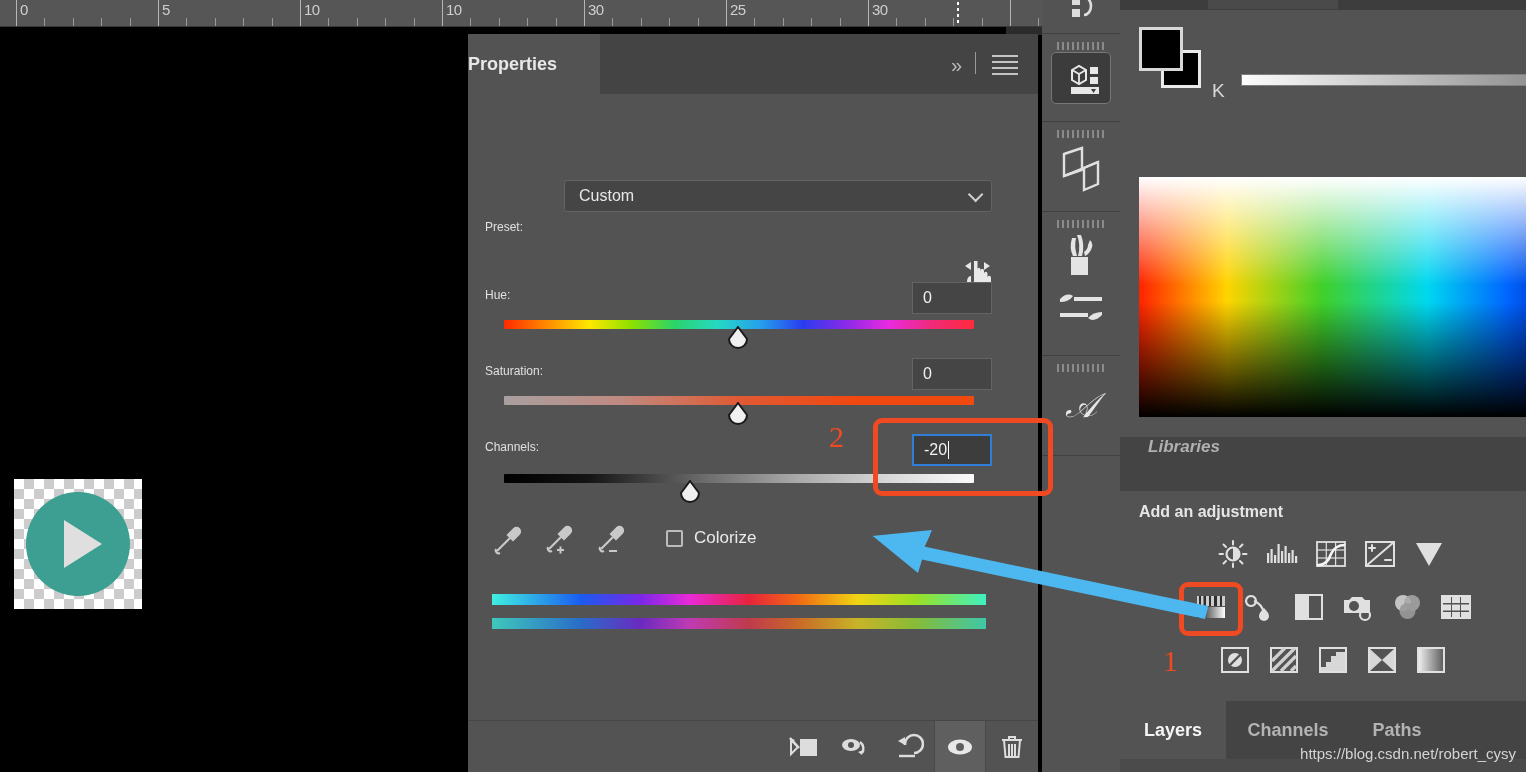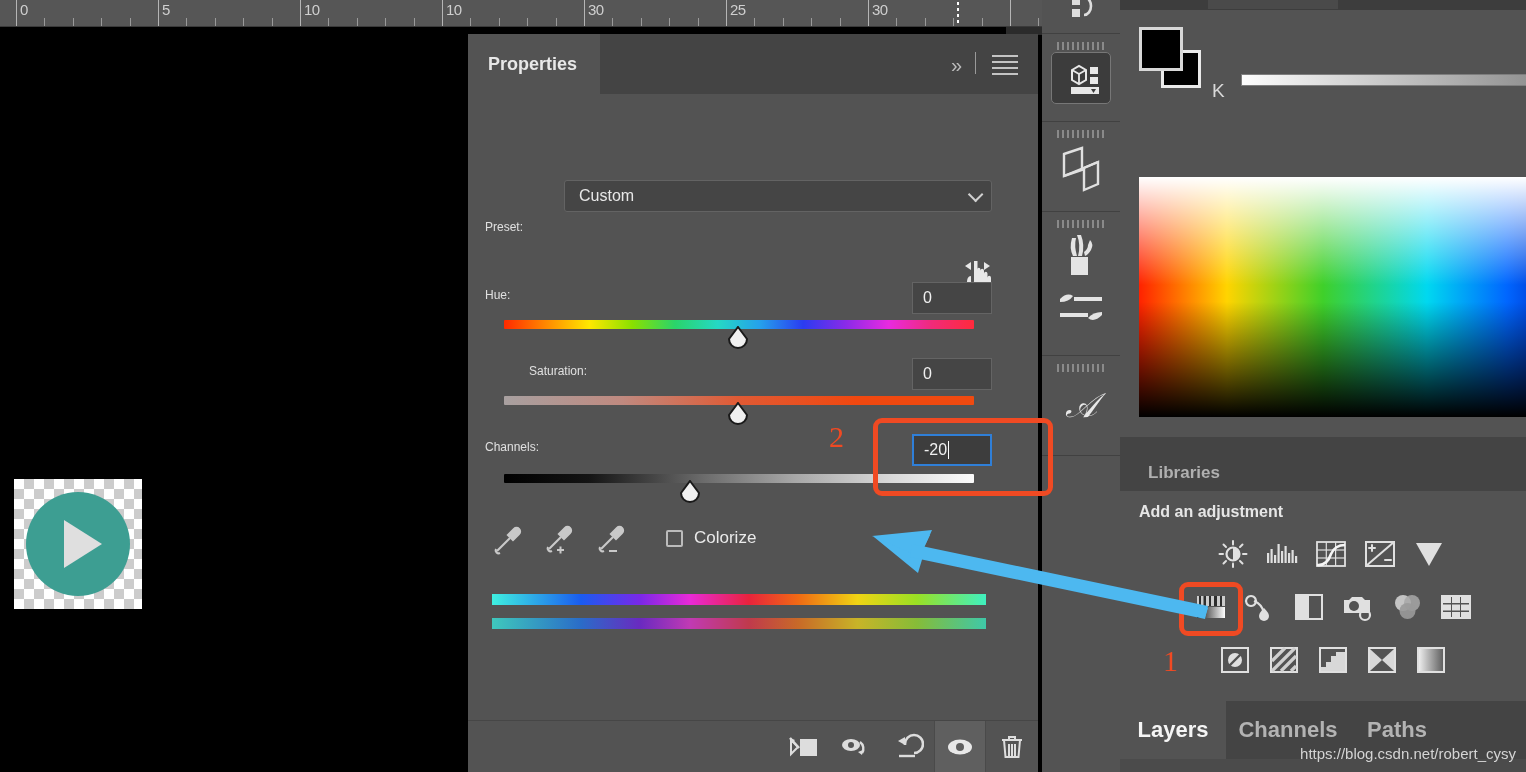--- a/index.html
+++ b/index.html
@@ -56,21 +56,21 @@
   }
 
   
   #properties-panel {
     position: absolute; left: 468px; top: 34px; width: 570px; height: 738px;
     background: #535353;
   }
   #prop-tabbar { position: absolute; left: 0; top: 0; width: 100%; height: 60px; background: #444; }
   #prop-tab {
     position: absolute; left: 0; top: 0; width: 132px; height: 60px;
-    background: #535353; display: flex; align-items: center; padding-left: 20px;
+    background: #535353; display: flex; align-items: center; 
     font-size: 18px; font-weight: bold; color: #e8e8e8;
   }
   #prop-collapse-icon {
     position: absolute; right: 76px; top: 20px; font-size: 20px; color: #bdbdbd; cursor: pointer;
   }
   #prop-divider { position: absolute; right: 62px; top: 18px; width: 1px; height: 22px; background: #9a9a9a; }
   #prop-menu-icon { position: absolute; right: 20px; top: 21px; width: 26px; cursor: pointer; }
   #prop-menu-icon span { display: block; height: 2px; background: #c4c4c4; margin-bottom: 4px; }
 
   #prop-header {
@@ -179,22 +179,22 @@
     position: absolute; left: 1139px; top: 177px; width: 400px; height: 240px;
     background:
       linear-gradient(to bottom, rgba(255,255,255,1) 0%, rgba(255,255,255,0) 45%, rgba(0,0,0,0) 52%, rgba(0,0,0,1) 100%),
       linear-gradient(to right,#ff2200 0%,#ffd400 22%,#3fd02a 46%,#00d8f0 72%,#0066ff 92%,#0040d8 100%);
   }
 
   
   #adj-panel { position: absolute; left: 1120px; top: 437px; width: 406px; height: 264px; background: #535353; }
   #adj-tabbar { position: absolute; left: 0; top: 0; width: 406px; height: 54px; background: #444; }
   .adj-tab {
-    position: absolute; top: 0; height: 72px; display: flex; align-items: center;
-    font-size: 17px; font-weight: bold; cursor: pointer;
+    position: absolute; top: 0; height: 72px; display: flex; align-items: flex-start;
+    font-size: 17px; font-weight: bold; cursor: pointer; font-style: italic;
   }
   .adj-tab.inactive { color: #b0b0b0; }
   .adj-tab.active { background: #535353; color: #f2f2f2; }
   #adj-title { position: absolute; left: 19px; top: 66px; font-size: 16px; font-weight: bold; color: #e6e6e6; }
   .adj-icon { position: absolute; width: 34px; height: 30px; cursor: pointer; }
 
   #hs-highlight {
     position: absolute; left: 1179px; top: 582px; width: 64px; height: 54px;
     border: 5px solid #f04a23; border-radius: 9px; pointer-events: none;
   }
@@ -205,21 +205,21 @@
     position: absolute; left: 873px; top: 418px; width: 180px; height: 78px;
     border: 5px solid #f04a23; border-radius: 9px; pointer-events: none;
   }
 
   #arrow-svg { position: absolute; left: 860px; top: 505px; width: 380px; height: 135px; pointer-events: none; }
 
   
   #layers-tabbar { position: absolute; left: 1120px; top: 701px; width: 406px; height: 71px; background: #444; }
   .lay-tab {
     position: absolute; top: 0; height: 58px; display: flex; align-items: center;
-    font-size: 22px; font-weight: bold; cursor: pointer;
+    font-size: 18px; font-weight: bold; cursor: pointer;
   }
   .lay-tab.active { background: #535353; color: #f5f5f5; }
   .lay-tab.inactive { color: #b3b3b3; }
   #layers-body { position: absolute; left: 0; top: 58px; width: 406px; height: 13px; background: #4b4b4b; }
   #watermark {
     position: absolute; right: 10px; top: 44px; font-size: 15px; color: #d4d4d4;
     font-family: "Liberation Sans", sans-serif; white-space: nowrap;
   }
 </style>
 </head>
@@ -322,21 +322,21 @@
       <span>0</span>
     </div>
     <div class="slider-track" style="left:36px;top:286px;width:470px;
       background:linear-gradient(to right,#ff2a00,#ff8a00,#ffe800,#8ae000,#2ad46a,#25d8c4,#25a0ec,#2a3cf0,#8a2ae8,#e82ae0,#f02a7a,#ff2a3c);"></div>
     <div class="slider-handle" style="left:257px;top:292px;">
       <svg width="26" height="26" viewBox="0 0 26 26">
         <path d="M13 1 L22 13 A9 9 0 1 1 4 13 Z" fill="#f0f0f0" stroke="#1a1a1a" stroke-width="2"></path>
       </svg>
     </div>
 
-    <div class="label" style="position:absolute;left:17px;top:330px;margin-left:44px;">Saturation:</div>
+    <div class="label" style="position:absolute;left:17px;top:330px;">Saturation:</div>
     <div class="num-box" style="left:444px;top:324px;">
       <span>0</span>
     </div>
     <div class="slider-track" style="left:36px;top:362px;width:470px;
       background:linear-gradient(to right,#a8a0a0,#c08a80,#e05a34,#f04810,#f04a10);"></div>
     <div class="slider-handle" style="left:257px;top:368px;">
       <svg width="26" height="26" viewBox="0 0 26 26">
         <path d="M13 1 L22 13 A9 9 0 1 1 4 13 Z" fill="#f0f0f0" stroke="#1a1a1a" stroke-width="2"></path>
       </svg>
     </div>

